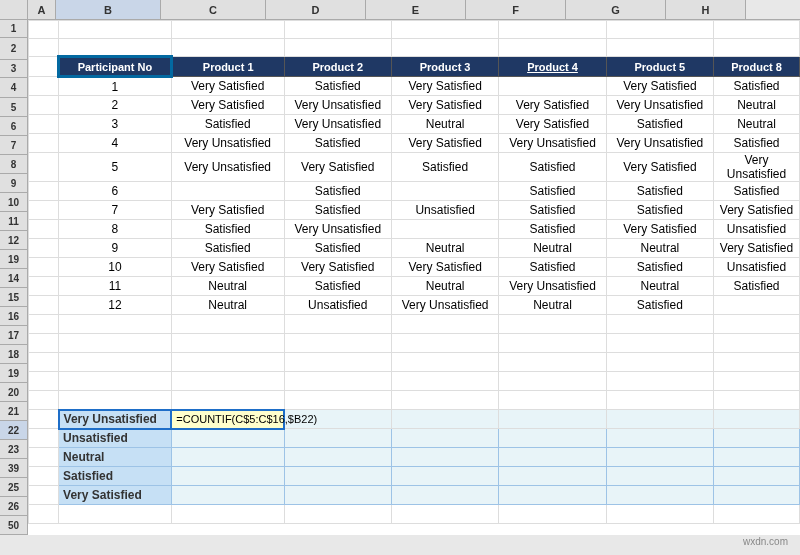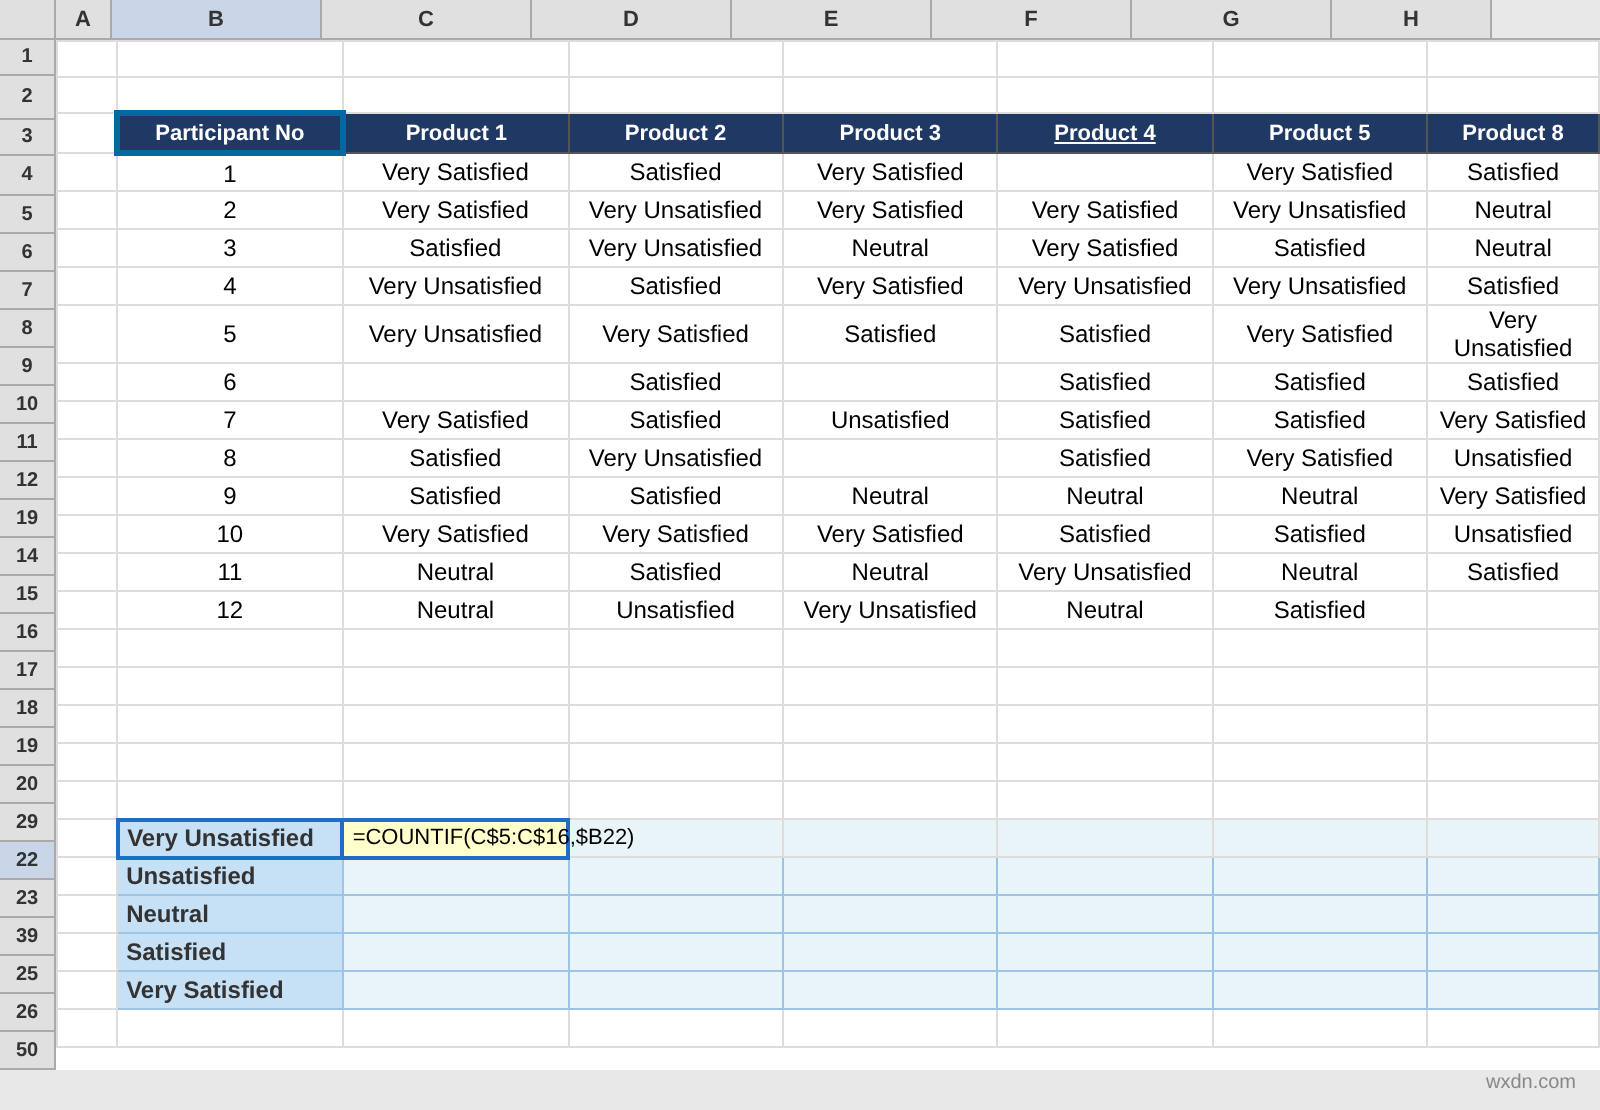--- a/index.html
+++ b/index.html
@@ -114,21 +114,21 @@
       <div class="row-header" style="height:19px;">11</div>
       <div class="row-header" style="height:19px;">12</div>
       <div class="row-header" style="height:19px;">19</div>
       <div class="row-header" style="height:19px;">14</div>
       <div class="row-header" style="height:19px;">15</div>
       <div class="row-header" style="height:19px;">16</div>
       <div class="row-header" style="height:19px;">17</div>
       <div class="row-header" style="height:19px;">18</div>
       <div class="row-header" style="height:19px;">19</div>
       <div class="row-header" style="height:19px;">20</div>
-      <div class="row-header" style="height:19px;">29</div>
+      <div class="row-header" style="height:19px;">21</div>
       <div class="row-header" style="height:19px; background:#c9d6e8;">22</div>
       <div class="row-header" style="height:19px;">23</div>
       <div class="row-header" style="height:19px;">39</div>
       <div class="row-header" style="height:19px;">25</div>
       <div class="row-header" style="height:19px;">26</div>
       <div class="row-header" style="height:19px;">50</div>
     </div>
 
     <div style="flex:1; overflow:hidden; background:white;">
       <table style="border-collapse:collapse; width:100%; table-layout:fixed;">

